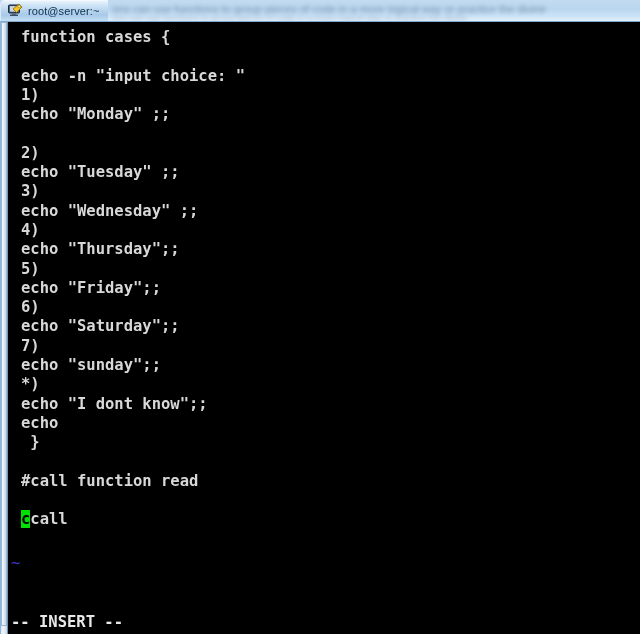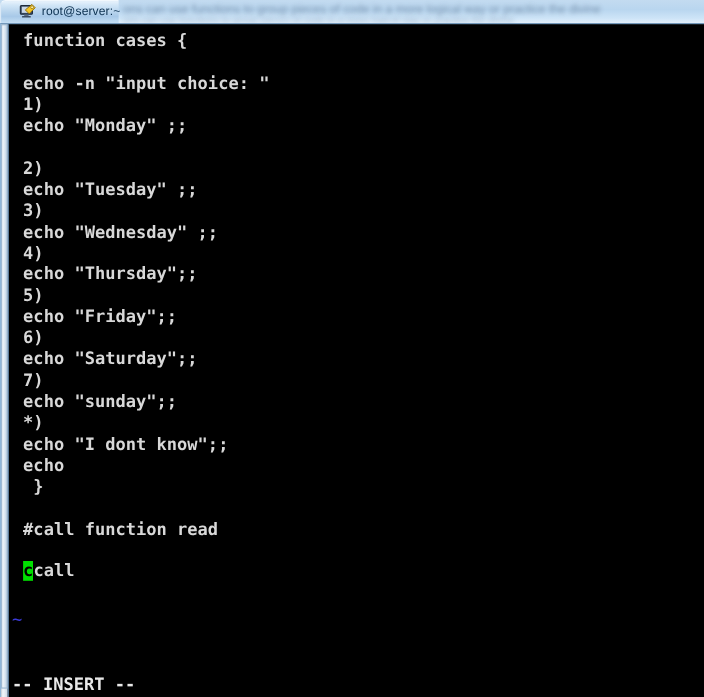--- a/index.html
+++ b/index.html
@@ -63,21 +63,21 @@
     position: absolute;
     left: 0; top: 0;
     width: 108px;
     height: 21px;
     background: linear-gradient(180deg,#e9f3fc 0%,#d2e6f7 18%,#b5d2ec 52%,#a8c9e8 70%,#c5dff4 100%);
     border-top: 1px solid #f2f8fd;
     border-left: 1px solid #dbe9f6;
     box-sizing: border-box;
     display: flex;
     align-items: center;
-    padding-left: 16px;
+    padding-left: 6px;
     border-top-left-radius: 5px;
     text-align: right;
   }
   .title-icon {
     width: 16px;
     height: 16px;
     margin-right: 5px;
     position: relative;
     flex: 0 0 auto;
   }

